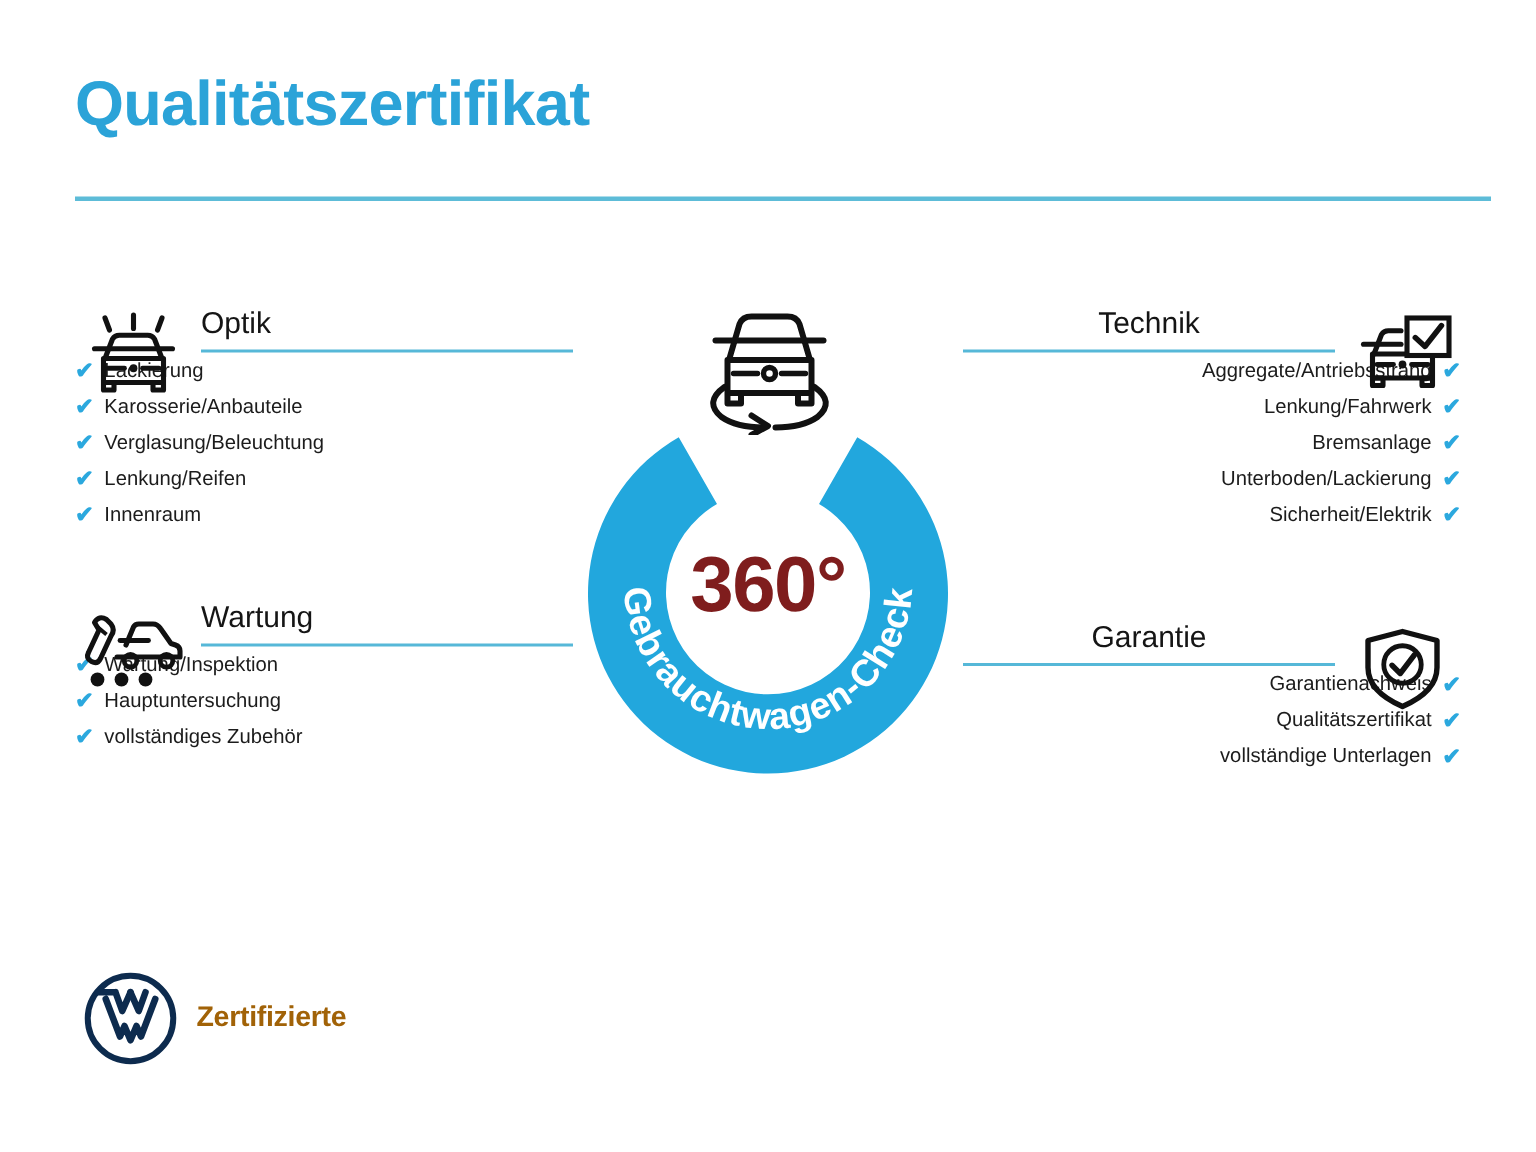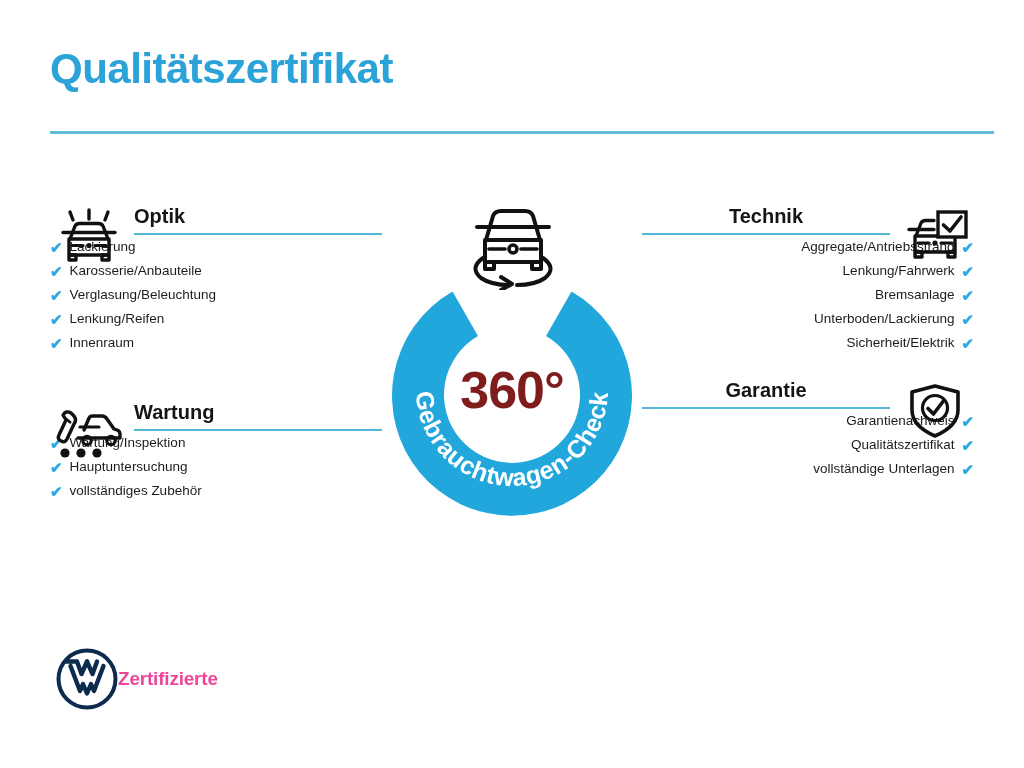--- a/index.html
+++ b/index.html
@@ -35,21 +35,21 @@
     width: 944px;
     height: 3px;
     background: #5dbcd8;
   }
   .col-left  { left: 50px; }
   .col-right { left: 594px; }
 
   .block-optik    { top: 206px; }
   .block-wartung  { top: 402px; }
   .block-technik  { top: 206px; }
-  .block-garantie { top: 380px; }
+  .block-garantie { top: 415px; }
 
   .block { position: absolute; width: 380px; }
 
   .block-inner {
     position: relative;
     min-height: 60px;
   }
 
   
   .icon-slot {
@@ -62,21 +62,21 @@
     justify-content: center;
   }
   .icon-left  { left: 0px; }
   .icon-right { right: 0px; }
 
   .icon-slot svg { display: block; }
 
   
   .sec-head {
     font-size: 20px;
-    font-weight: bold;
+    font-weight: normal;
     color: #151515;
     line-height: 1;
     padding-bottom: 7px;
   }
   .sec-rule {
     height: 2px;
     background: #56b8d8;
   }
   .head-wrap-left  { margin-left: 84px; width: 248px; }
   .head-wrap-right { margin-right: 84px; width: 248px; margin-left: auto; }
@@ -153,25 +153,25 @@
   
   .brand {
     position: absolute;
     left: 56px;
     top: 648px;
     display: flex;
     align-items: center;
   }
   .brand-mark { width: 62px; height: 62px; }
   .brand-text {
-    margin-left: 0;
+    margin-left: 13px;
     font-size: 19px;
     font-weight: bold;
     line-height: 1.25;
-    color: #ec4899;
+    color: #a16207;
     letter-spacing: -0.2px;
   }
 </style>
 </head>
 <body>
 
 <div class="page-title">Qualitätszertifikat</div>
 <div class="header-rule"></div>
 
 <div class="block col-left block-optik">

